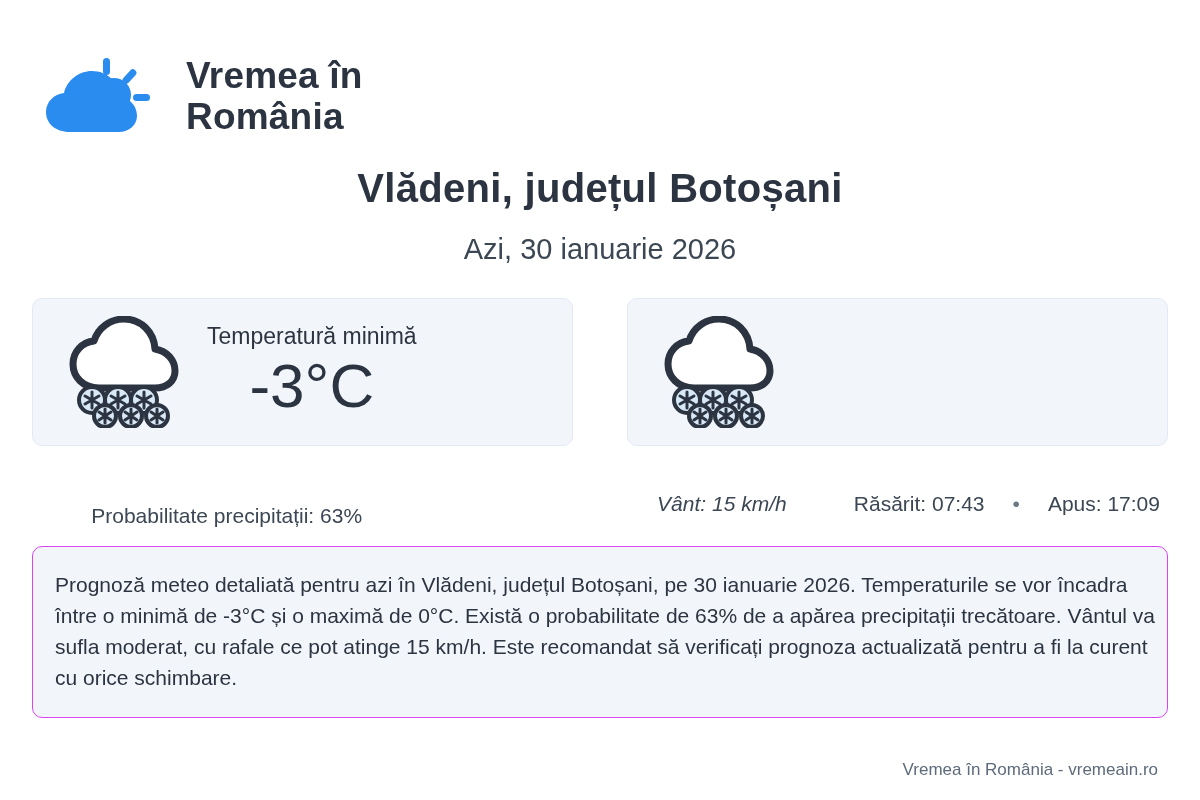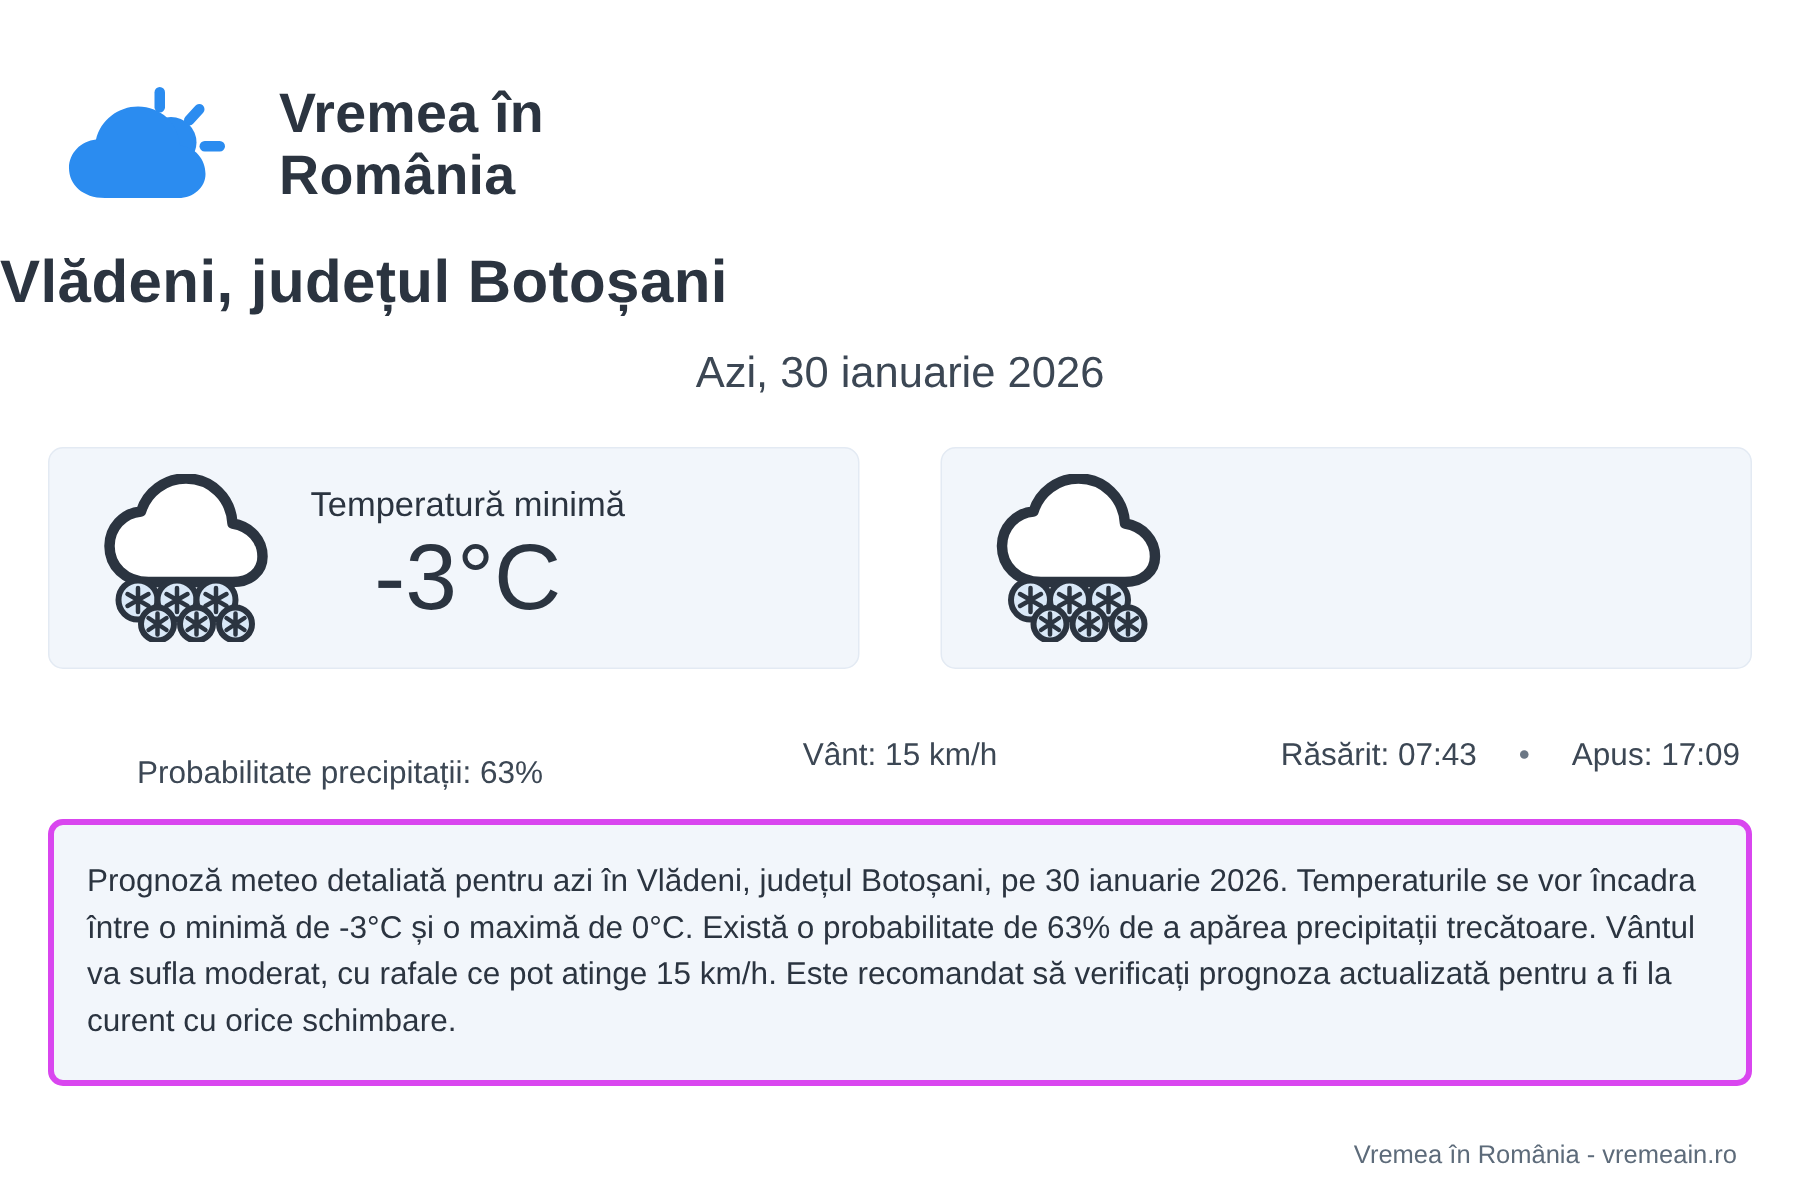--- a/index.html
+++ b/index.html
@@ -38,20 +38,21 @@
     line-height: 1.12;
     font-weight: bold;
     color: #2b3440;
     letter-spacing: 0.2px;
     white-space: pre-line;
   }
 
   
   .location-title {
     margin-top: 22px;
+    text-align: center;
     font-size: 40px;
     font-weight: bold;
     color: #2b3440;
     letter-spacing: 0.3px;
   }
   .date-subtitle {
     margin-top: 22px;
     text-align: center;
     font-size: 29px;
     color: #3c4754;
@@ -103,37 +104,37 @@
 
   
   .stats {
     margin: 34px 40px 0 40px;
     display: flex;
     align-items: center;
     font-size: 21px;
     color: #3c4754;
   }
   .stat-left { flex: 1 1 0; text-align: center; margin-top: 24px; }
-  .stat-center { flex: 1 1 0; text-align: center; }
+  .stat-center { flex: 1 1 0; text-align: right; font-style: italic; }
   .stat-right {
     flex: 1 1 0;
     text-align: right;
     display: flex;
     justify-content: flex-end;
     align-items: center;
     gap: 28px;
     white-space: nowrap;
   }
   .sep-dot { color: #6b7785; }
 
   
   .description {
     margin: 18px 32px 0 32px;
     background: #f2f6fb;
-    border: 4px solid #d946ef;
+    border: 1px solid #d946ef;
     border-radius: 10px;
     padding: 22px 8px 24px 22px;
     font-size: 21px;
     line-height: 1.48;
     color: #2b3440;
     box-sizing: border-box;
   }
 
   
   .footer {

